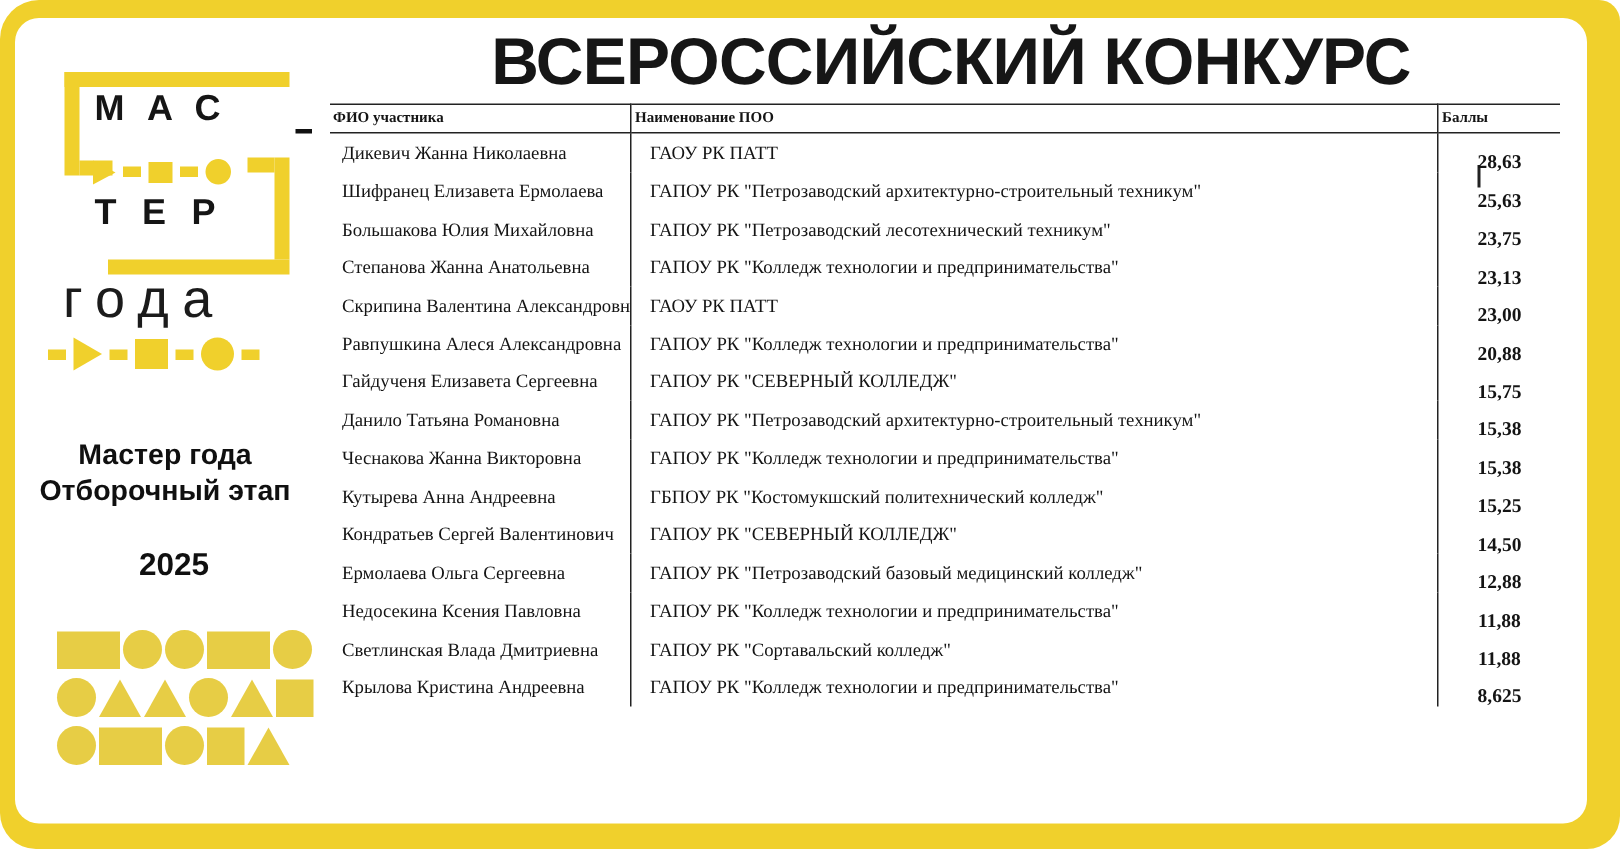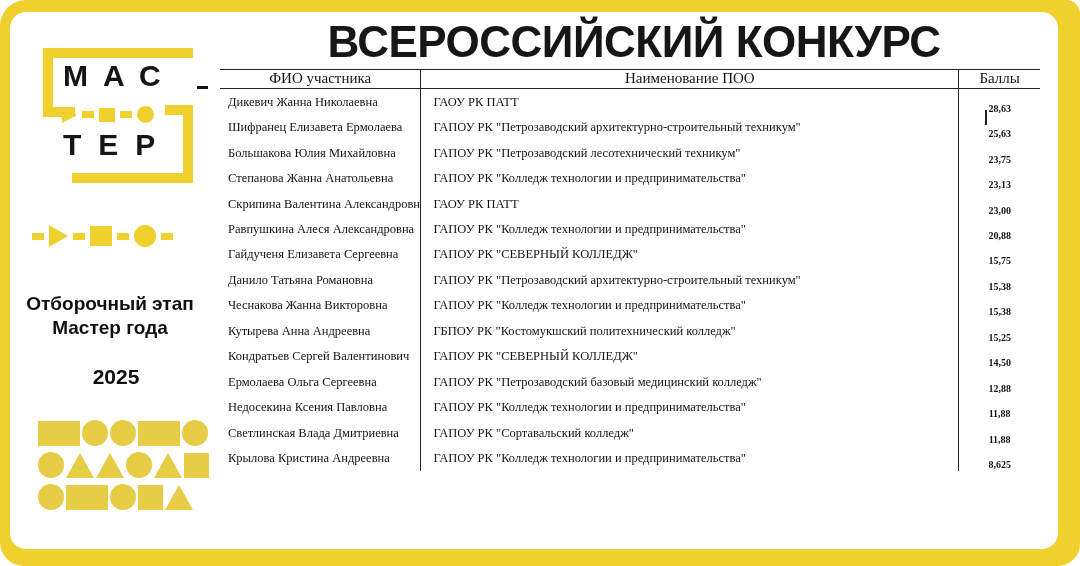--- a/index.html
+++ b/index.html
@@ -12,21 +12,21 @@
   
   .sidebar{ position:absolute; left:0; top:0; width:200px; bottom:0; }
   .logo{ position:relative; margin:36px 0 0 22px; width:168px; height:210px; color:var(--y); }
   .bar{ position:absolute; background:var(--y); }
   .bar-top{ left:11px; top:0; width:150px; height:10px; }
   .bar-left{ left:11px; top:0; width:10px; height:69px; }
   .bar-left-foot{ left:21px; top:59px; width:22px; height:10px; }
   .bar-right{ left:151px; top:57px; width:10px; height:68px; }
   .bar-right-hook{ left:133px; top:57px; width:18px; height:10px; }
   .bar-bottom{ left:40px; top:125px; width:121px; height:10px; }
-  .logo-word{ position:absolute; font-weight:800; font-size:30px; line-height:1; color:#151515; }
+  .logo-word{ position:absolute; font-weight:800; font-size:24px; line-height:1; color:#151515; }
   .logo-mac{ left:31px; top:13px; letter-spacing:15px; }
   .logo-ter{ left:31px; top:82px; letter-spacing:17px; }
   .logo-goda{ position:absolute; left:10px; top:133px; font-size:36px; line-height:1; font-weight:300;
               letter-spacing:9px; color:#1b1b1b; }
   .dashrow{ position:absolute; display:flex; align-items:center; gap:5px; color:var(--y); }
   .dashrow-top{ left:30px; top:58px; }
   .dashrow-bottom{ left:0px; top:177px; }
   .shp{ background:currentColor; flex:none; }
   .shp-dash{ width:12px; height:7px; }
   .shp-tri{ width:0; height:0; background:none; border-top:8px solid transparent; border-bottom:8px solid transparent; border-left:15px solid currentColor; }
@@ -45,29 +45,29 @@
   .shp-triangle{ width:0; height:0; background:none; border-left:14px solid transparent; border-right:14px solid transparent; border-bottom:25px solid currentColor; }
   .logo-dash-mark{ position:absolute; left:187px; top:74px; width:11px; height:2.5px; background:#111; }
 
   
   .main{ position:absolute; left:200px; top:0; right:0; bottom:0; }
   .title{ margin:6px 0 0; text-align:center; font-weight:800; font-size:44px; line-height:1.1;
           letter-spacing:-0.5px; color:#161616; }
   .tablewrap{ margin:3px 18px 0 10px; position:relative; }
   table{ width:100%; border-collapse:collapse; table-layout:fixed; font-family:"Liberation Serif", serif; }
   col.c1{ width:24.5%; } col.c2{ width:65.6%; } col.c3{ width:9.9%; }
-  th{ font-size:15px; font-weight:400; line-height:1; height:15px; padding:1px 2px 2px;
-      border-top:1.5px solid var(--line); border-bottom:1.5px solid var(--line); text-align:center; }
+  th{ font-size:10px; font-weight:700; line-height:1; height:15px; padding:1px 2px 2px;
+      border-top:1.5px solid var(--line); border-bottom:1.5px solid var(--line); text-align:left; }
   th.c1, td.c1{ border-right:1.3px solid var(--line); }
   th.c2, td.c2{ border-right:1.3px solid var(--line); }
   tbody td{ height:25.45px; font-size:12.5px; line-height:1; padding:0 6px; vertical-align:middle; white-space:nowrap; overflow:hidden;margin-top:32px; }
   td.c1{ padding-left:8px; }
   td.c2{ padding-left:12px; }
   td.c3{ text-align:center; padding:0 2px; }
-  .score{ position:relative; top:6px; font-weight:700; font-size:10px; font-family:"Liberation Serif", serif; }
+  .score{ position:relative; top:6px; font-weight:700; font-size:13px; font-family:"Liberation Serif", serif; }
   .stub{ position:absolute; left:765px; top:41px; width:1.5px; height:15px; background:var(--line); }
 </style>
 </head>
 <body>
 
 <div class="frame">
   <div class="inner">
 
     <aside class="sidebar">
       <div class="logo">
@@ -79,34 +79,35 @@
         <div class="bar bar-bottom"></div>
         <div class="logo-word logo-mac">МАС</div>
         <div class="dashrow dashrow-top">
             <div class="shp shp-tri"></div>
             <div class="shp shp-dash"></div>
             <div class="shp shp-sq"></div>
             <div class="shp shp-dash"></div>
             <div class="shp shp-circ"></div>
           </div>
         <div class="logo-word logo-ter">ТЕР</div>
+        <div class="logo-goda">года</div>
         <div class="dashrow dashrow-bottom">
             <div class="shp shp-dash"></div>
             <div class="shp shp-tri-lg"></div>
             <div class="shp shp-dash"></div>
             <div class="shp shp-sq-lg"></div>
             <div class="shp shp-dash"></div>
             <div class="shp shp-circ-lg"></div>
             <div class="shp shp-dash"></div>
           </div>
       </div>
 
       <div class="caption">
+        <div>Мастер года</div>
         <div>Отборочный этап</div>
-        <div>Мастер года</div>
         <div class="year">2025</div>
       </div>
 
       <div class="cluster">
           <div class="shp-row">
             <div class="shp shp-rect"></div>
             <div class="shp shp-circle"></div>
             <div class="shp shp-circle"></div>
             <div class="shp shp-rect"></div>
             <div class="shp shp-circle"></div>

